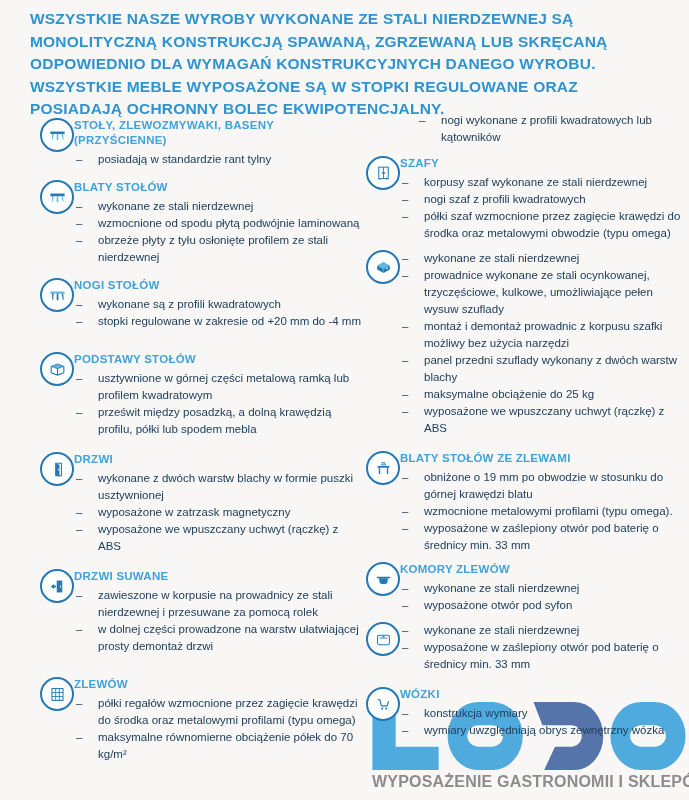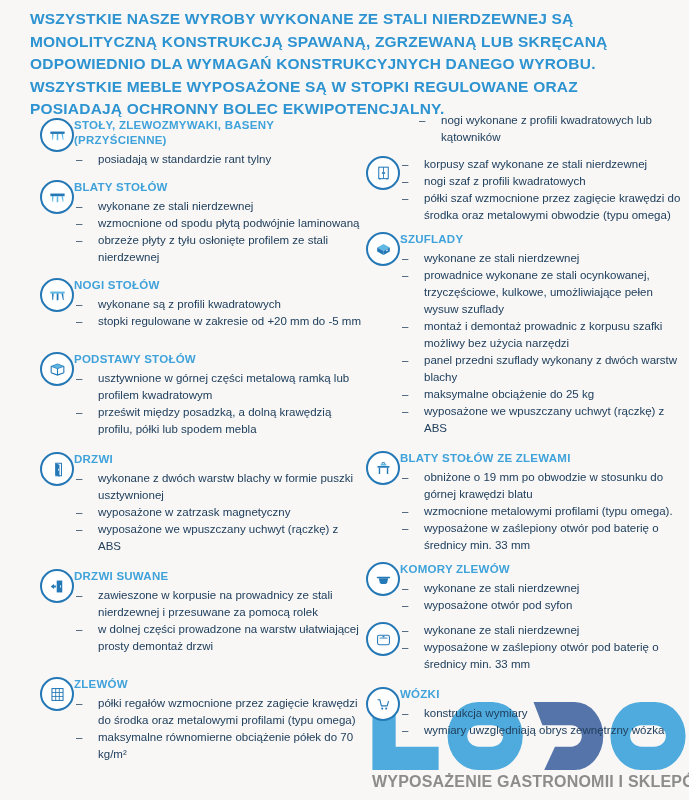--- a/index.html
+++ b/index.html
@@ -119,21 +119,21 @@
       </span>
       <div class="sec-body">
         <h3 class="sec-title">NOGI STOŁÓW</h3>
         <ul class="bullets">
           <li>
               <span class="dash">–</span>
               <span class="btxt">wykonane są z profili kwadratowych</span>
             </li>
           <li>
               <span class="dash">–</span>
-              <span class="btxt">stopki regulowane w zakresie od +20 mm do -5 mm</span>
+              <span class="btxt">stopki regulowane w zakresie od +20 mm do -4 mm</span>
             </li>
         </ul>
       </div>
     </div>
 
     <div class="section gap-md">
       <span class="icon-circle">
         <svg class="ic" viewBox="0 0 24 24" width="19" height="19">
             <path d="M4 8l8-3 8 3-8 3z" fill="#5fb8e4" stroke="#2478b6" stroke-width="1"></path>
             <path d="M4 8v8M20 8v8M12 11v8M4 16l8 3 8-3" fill="none" stroke="#2478b6" stroke-width="1.4"></path>
@@ -246,20 +246,21 @@
       <span class="icon-circle">
         <svg class="ic" viewBox="0 0 24 24" width="19" height="19">
             <rect x="6" y="4" width="12" height="14.5" fill="none" stroke="#2478b6" stroke-width="1.3"></rect>
             <path d="M12 4v14.5" stroke="#2478b6" stroke-width="1.1"></path>
             <rect x="10" y="10" width="1.1" height="2.6" fill="#2478b6"></rect>
             <rect x="12.9" y="10" width="1.1" height="2.6" fill="#2478b6"></rect>
             <path d="M7.5 18.5v1.5M16.5 18.5v1.5" stroke="#2478b6" stroke-width="1.3"></path>
           </svg>
       </span>
       <div class="sec-body">
+        <h3 class="sec-title">SZAFY</h3>
         <ul class="bullets">
           <li>
               <span class="dash">–</span>
               <span class="btxt">korpusy szaf wykonane ze stali nierdzewnej</span>
             </li>
           <li>
               <span class="dash">–</span>
               <span class="btxt">nogi szaf  z profili kwadratowych</span>
             </li>
           <li>
@@ -273,21 +274,20 @@
     <div class="section gap-md">
       <span class="icon-circle">
         <svg class="ic" viewBox="0 0 24 24" width="19" height="19">
             <path d="M4 9.5L12 5l8 4.5L12 14z" fill="#5fb8e4"></path>
             <path d="M4 9.5L12 14v5l-8-4.5z" fill="#2478b6"></path>
             <path d="M20 9.5L12 14v5l8-4.5z" fill="#2478b6"></path>
             <rect x="15.2" y="12.4" width="2.6" height="1.1" fill="#fff" transform="rotate(-29 16.5 13)"></rect>
           </svg>
       </span>
       <div class="sec-body">
-        <h3 class="sec-title">SZUFLADY</h3>
         <ul class="bullets">
           <li>
               <span class="dash">–</span>
               <span class="btxt">wykonane ze stali nierdzewnej</span>
             </li>
           <li>
               <span class="dash">–</span>
               <span class="btxt">prowadnice wykonane ze stali ocynkowanej, trzyczęściowe, kulkowe, umożliwiające pełen wysuw szuflady</span>
             </li>
           <li>

